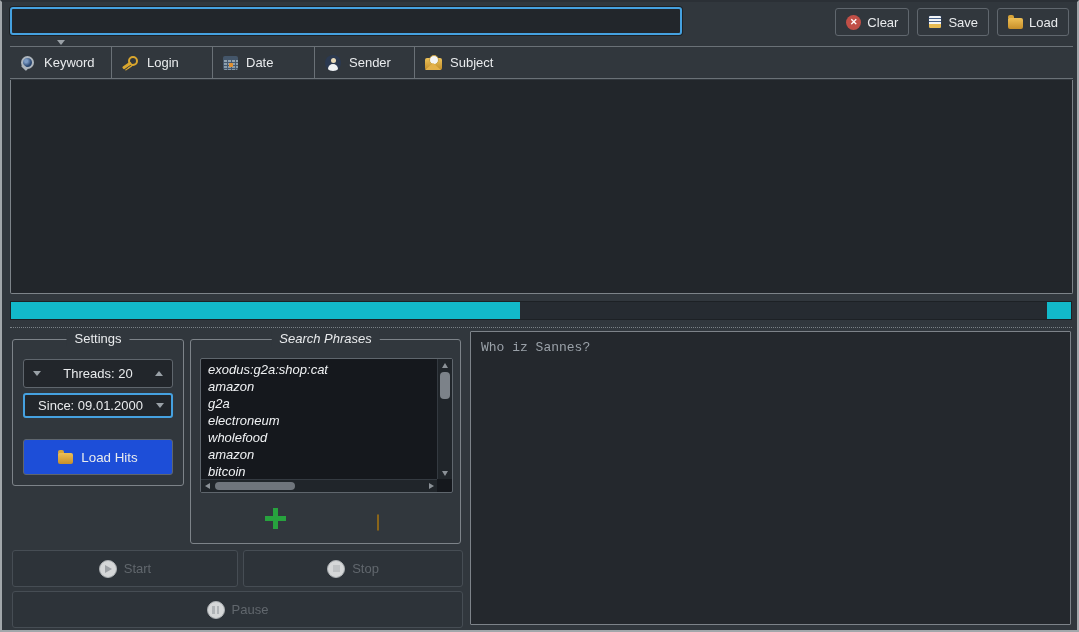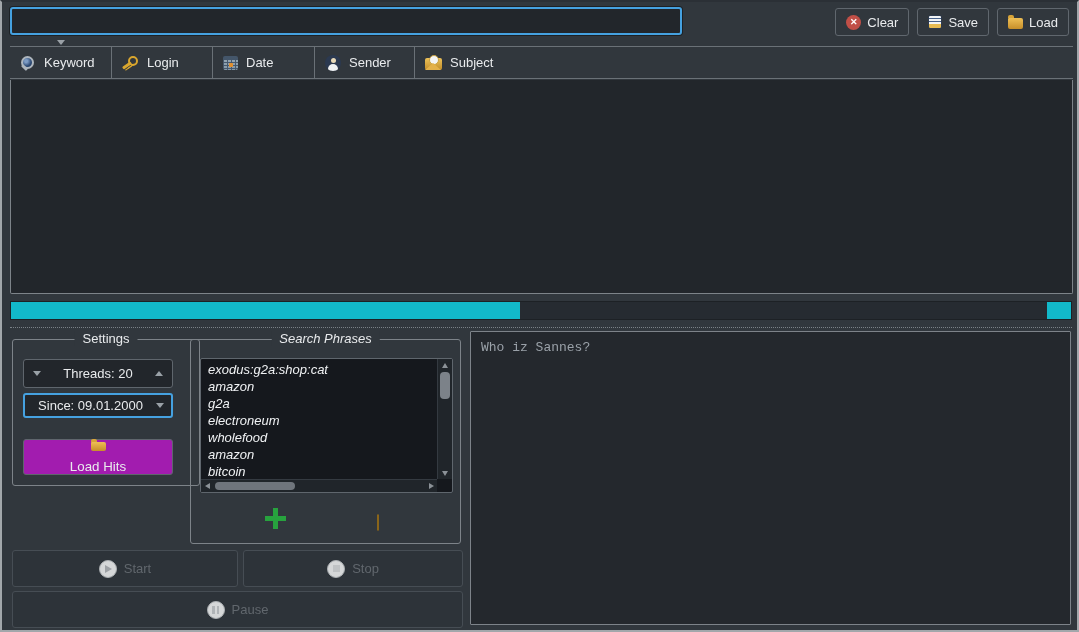--- a/index.html
+++ b/index.html
@@ -99,37 +99,37 @@
     background:#262b31; border:1px solid #1d2125; overflow:hidden;
   }
   .progress-fill{ position:absolute; left:0; top:0; bottom:0; background:#12b9ca; }
   .progress-chunk{ position:absolute; right:0; top:0; bottom:0; background:#12b9ca; }
   .dotted-rule{ position:absolute; left:8px; top:325px; width:1062px; height:0;
     border-top:1px dotted #7a8187; }
   
   .groupbox{ position:absolute; border:1px solid #7d8389; border-radius:3px; }
   .groupbox-title{ position:absolute; top:-9px; left:50%; transform:translateX(-50%);
     background:#31373d; padding:0 8px; white-space:nowrap; color:#e9ebed; }
-  .settings-group{ left:10px; top:337px; width:188px; height:147px; }
+  .settings-group{ left:10px; top:337px; width:172px; height:147px; }
   .spinner{ position:absolute; left:10px; top:19px; width:150px; height:29px;
     background:#22262b; border:1px solid #5f666d; border-radius:3px;
     display:flex; align-items:center; justify-content:space-between; padding:0 9px; }
   .tri-down{ width:0; height:0; border-left:4px solid transparent; border-right:4px solid transparent;
     border-top:5px solid #9aa1a7; }
   .tri-up{ width:0; height:0; border-left:4px solid transparent; border-right:4px solid transparent;
     border-bottom:5px solid #9aa1a7; }
   .combobox{ position:absolute; left:10px; top:53px; width:150px; height:25px;
     background:#22262b; border:2px solid #45a1e0; border-radius:3px;
     display:flex; align-items:center; }
   .combobox .combo-value{ flex:1; text-align:center; }
   .combobox .tri-down{ margin-right:7px; }
   .loadhits-btn{ position:absolute; left:10px; top:99px; width:150px; height:36px;
-    background:#a21caf; border:1px solid #5f666d; border-radius:3px;
+    background:#1d4ed8; border:1px solid #5f666d; border-radius:3px;
     display:flex; align-items:center; justify-content:center; gap:8px;
-    color:#e9ebed; cursor:pointer;flex-direction:column; }
+    color:#e9ebed; cursor:pointer; }
   
   .phrases-group{ left:188px; top:337px; width:271px; height:205px;font-style:italic; }
   .listbox{ position:absolute; left:9px; top:18px; width:253px; height:135px;
     background:#15181d; border:1px solid #5f666d; border-radius:2px; overflow:hidden; }
   .list-items{ position:absolute; left:0; top:0; right:15px; bottom:13px;
     padding:2px 0 0 7px; overflow:hidden; }
   .list-item{ height:17px; line-height:17px; color:#f0f2f4; white-space:nowrap; cursor:default; }
   .vscroll{ position:absolute; right:0; top:0; bottom:13px; width:15px;
     background:#20252a; border-left:1px solid #343a41; }
   .vscroll .sbtn{ position:absolute; left:0; right:0; height:12px;

